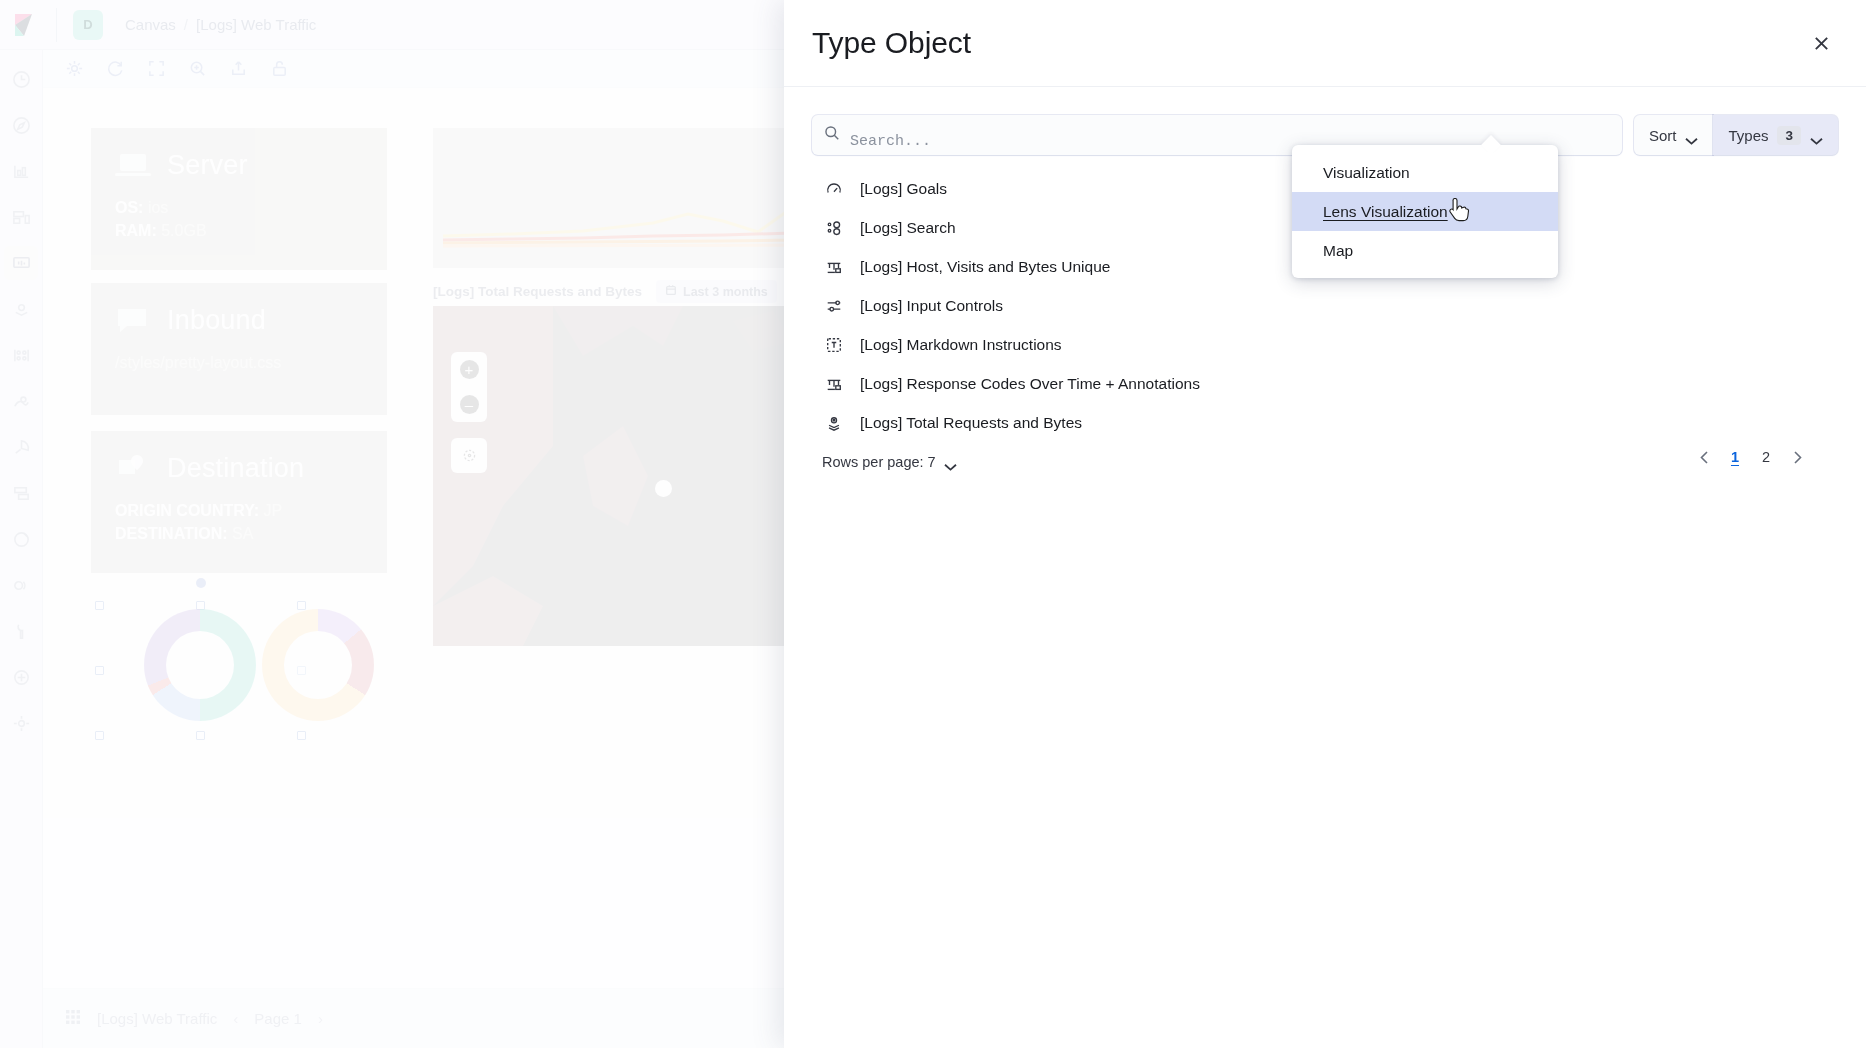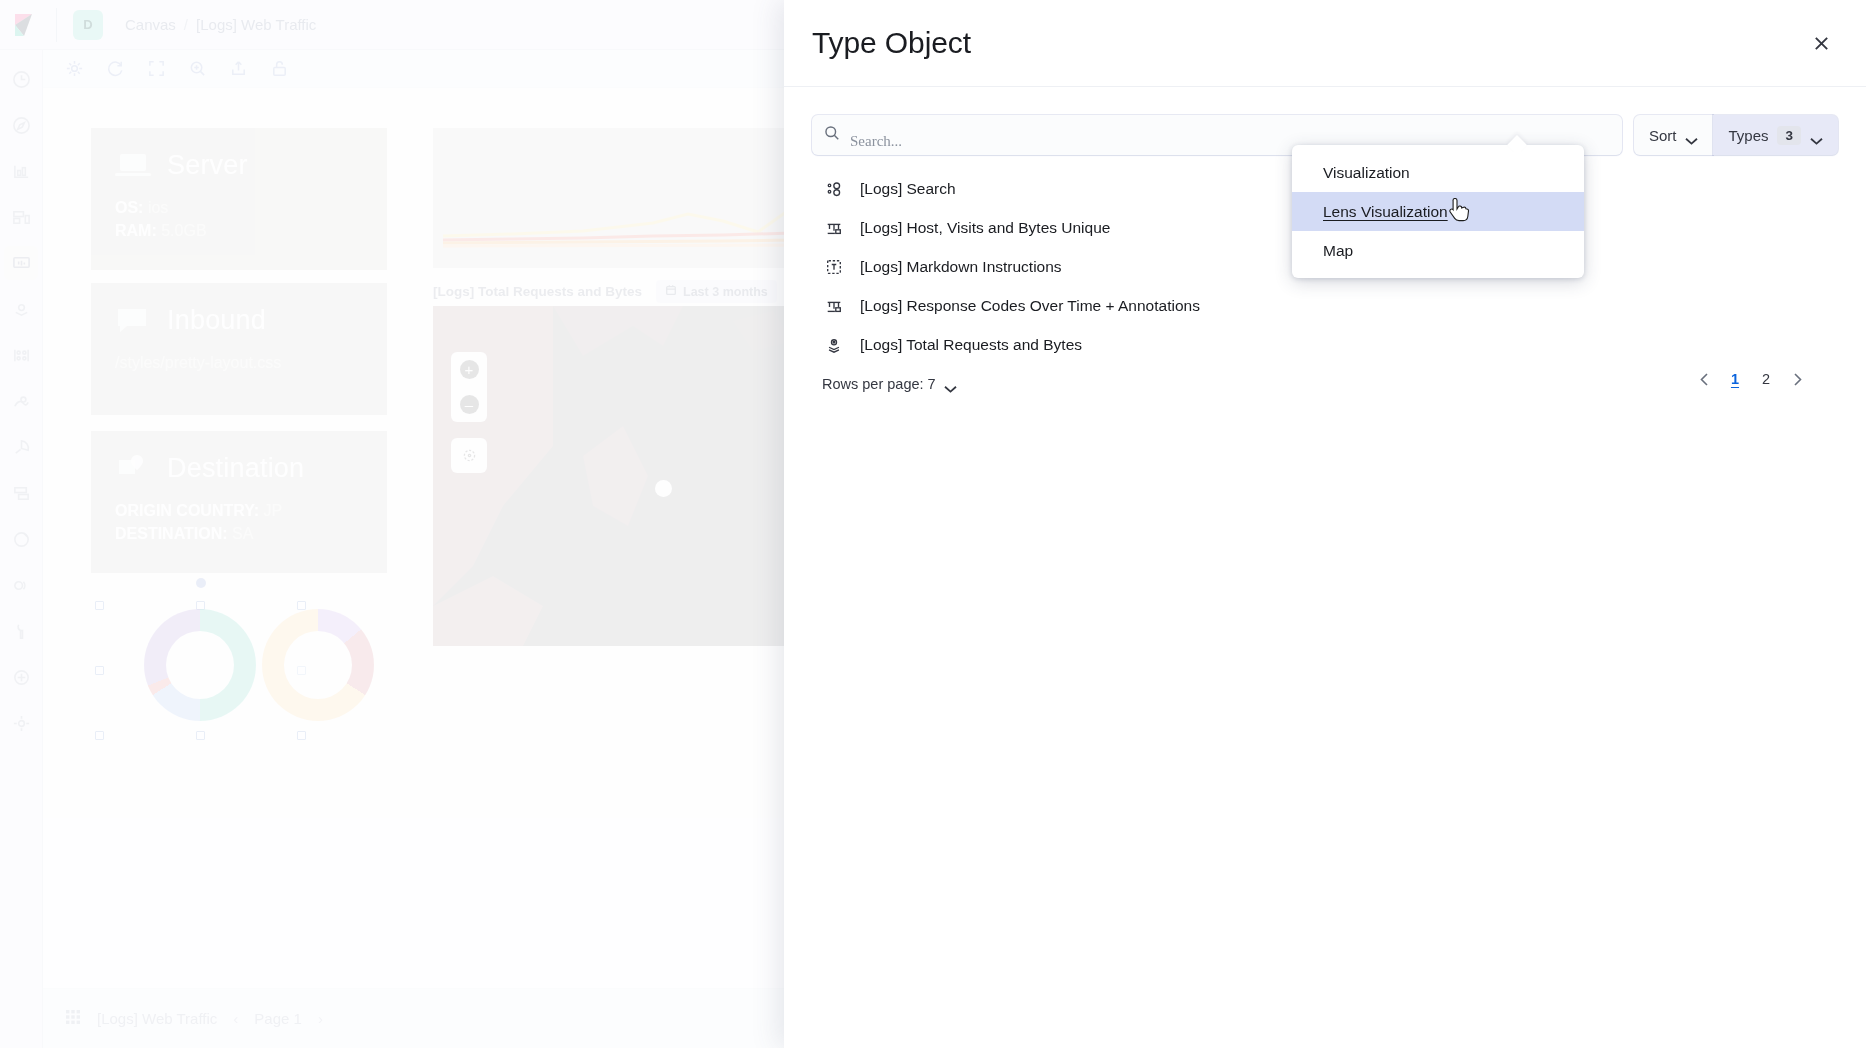--- a/index.html
+++ b/index.html
@@ -150,21 +150,21 @@
 
   .search-row { display: flex; align-items: center; gap: 12px; }
   .search-box {
     flex: 1; height: 40px; background: #FBFCFD; border: none;
     border-radius: 6px; display: flex; align-items: center; padding: 0 12px;
     box-shadow: 0 0 0 1px rgba(17,43,134,.10), 0 1px 2px rgba(17,43,134,.06);
   }
   .search-box svg { stroke: #69707D; fill: none; stroke-width: 1.6; }
   .search-input {
     border: none; outline: none; background: transparent; flex: 1;
-    font-size: 15px; color: #343741; font-family: Liberation Serif, serif;
+    font-size: 15px; color: #343741; font-family: Liberation Mono, monospace;
     margin-left: 10px;
     margin-top: 12px;
   }
   .search-input::placeholder { color: #8B929E; }
 
   .filter-group { display: flex; align-items: center; height: 40px; }
   .filter-btn {
     height: 40px; display: flex; align-items: center; gap: 9px; padding: 0 15px;
     font-size: 15px; color: #343741; cursor: pointer; background: #FBFCFD;
     box-shadow: 0 0 0 1px rgba(17,43,134,.10), 0 1px 2px rgba(17,43,134,.06);
@@ -200,21 +200,21 @@
   .pg-num {
     width: 26px; height: 26px; display: flex; align-items: center; justify-content: center;
     font-size: 14.5px; color: #343741; cursor: pointer;
   }
   .pg-num.active { color: #0B64DD; font-weight: 700; text-decoration: underline; text-underline-offset: 3px; }
 
   .list-footer-wrap { position: relative; }
 
   
   .popover {
-    position: absolute; left: 1292px; top: 145px; width: 292px;
+    position: absolute; left: 1292px; top: 145px; width: 266px;
     background: #FFFFFF; border-radius: 6px;
     box-shadow: 0 1px 5px rgba(44,54,86,.17), 0 4px 18px rgba(44,54,86,.20);
     padding: 8px 0; z-index: 40;
   }
   .popover-arrow {
     position: absolute; top: -7px; right: 60px; width: 14px; height: 14px;
     background: #FFFFFF; transform: rotate(45deg);
     box-shadow: -2px -2px 4px rgba(44,54,86,.06);
   }
   .pop-item {
@@ -584,20 +584,29 @@
                 </svg>
             </span>
           </div>
         </div>
       </div>
 
       <div class="obj-list" id="obj-list">
           <div class="obj-row">
             <span class="obj-icon">
               <svg viewBox="0 0 20 20" width="18" height="18" fill="none" stroke="#343741" stroke-width="1.5">
+                <path d="M3.5 14a7 7 0 1113 0"></path>
+                <path d="M10 13l3.5-4"></path>
+              </svg>
+            </span>
+            <span class="obj-label">[Logs] Goals</span>
+          </div>
+          <div class="obj-row">
+            <span class="obj-icon">
+              <svg viewBox="0 0 20 20" width="18" height="18" fill="none" stroke="#343741" stroke-width="1.5">
                 <circle cx="5" cy="6" r="1.4"></circle>
                 <circle cx="5" cy="13" r="1.4"></circle>
                 <circle cx="13" cy="6.5" r="3.2"></circle>
                 <circle cx="13" cy="14" r="3.2"></circle>
               </svg>
             </span>
             <span class="obj-label">[Logs] Search</span>
           </div>
           <div class="obj-row">
             <span class="obj-icon">
@@ -605,20 +614,31 @@
                 <path d="M3 6h14"></path>
                 <path d="M5 6v5M10 6v7M15 6v5"></path>
                 <path d="M3 16h8"></path>
                 <rect x="12" y="12" width="5" height="4"></rect>
               </svg>
             </span>
             <span class="obj-label">[Logs] Host, Visits and Bytes Unique</span>
           </div>
           <div class="obj-row">
             <span class="obj-icon">
+              <svg viewBox="0 0 20 20" width="18" height="18" fill="none" stroke="#343741" stroke-width="1.5">
+                <path d="M3 6.5h10M16 6.5h1"></path>
+                <circle cx="14" cy="6.5" r="2"></circle>
+                <path d="M3 13.5h3M9 13.5h8"></path>
+                <circle cx="7.5" cy="13.5" r="2"></circle>
+              </svg>
+            </span>
+            <span class="obj-label">[Logs] Input Controls</span>
+          </div>
+          <div class="obj-row">
+            <span class="obj-icon">
               <svg viewBox="0 0 20 20" width="18" height="18" stroke-dasharray="2.6 2" fill="none" stroke="#343741" stroke-width="1.5">
                 <rect x="3" y="3" width="14" height="14" rx="1"></rect>
                 <path d="M7.5 7.2h5M10 7.2V13" stroke-dasharray="0"></path>
               </svg>
             </span>
             <span class="obj-label">[Logs] Markdown Instructions</span>
           </div>
           <div class="obj-row">
             <span class="obj-icon">
               <svg viewBox="0 0 20 20" width="18" height="18" fill="none" stroke="#343741" stroke-width="1.5">

